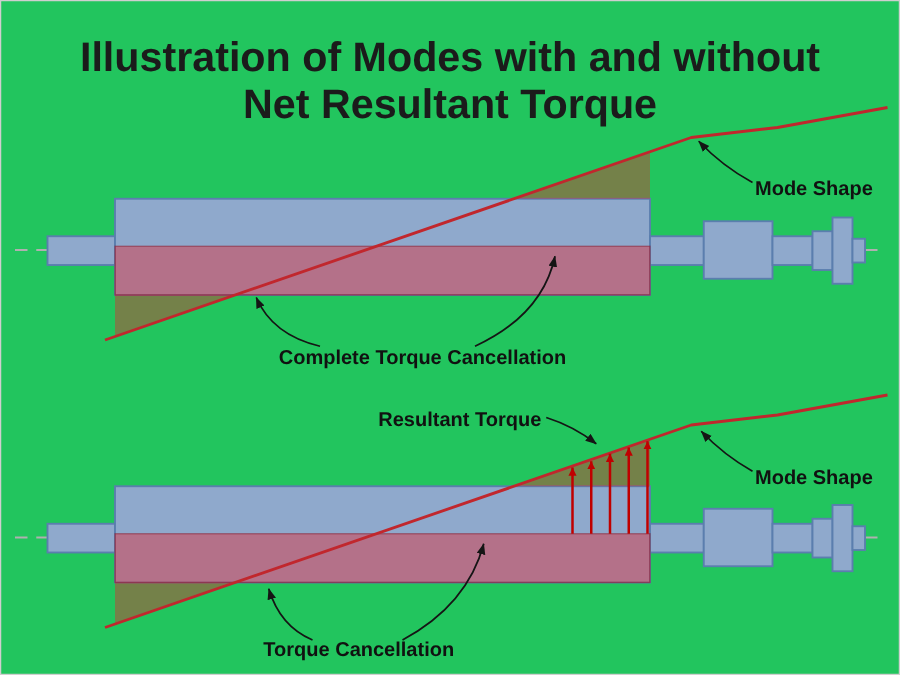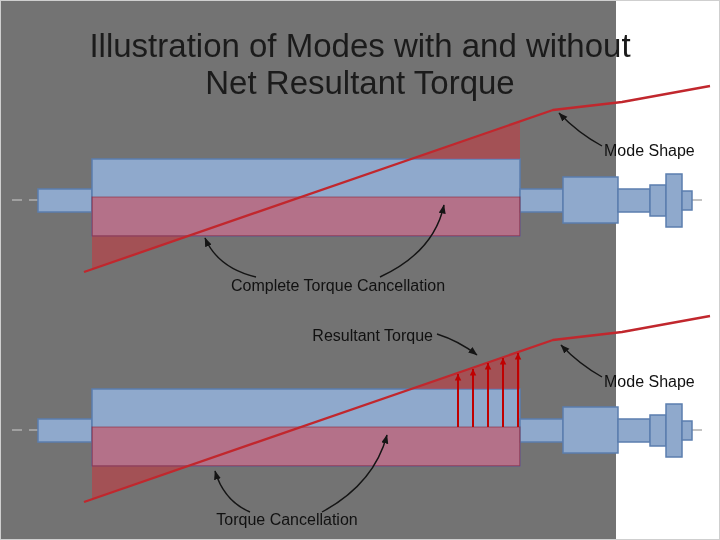--- a/index.html
+++ b/index.html
@@ -1,21 +1,22 @@
 <!DOCTYPE html>
 <html><head>
 <meta charset="utf-8">
 <style>
   html,body{margin:0;padding:0;background:#ffffff;}
   .slide{
     position:relative;
-    width:616px;height:540px;
-    background:#737373;
+    width:720px;height:540px;
+    background:#22c55e;
     box-sizing:border-box;
     font-family:"Liberation Sans", sans-serif;
+    font-weight:bold;
   }
   svg{display:block;}
   .cl{stroke:#B0B0B0;stroke-width:1.5;stroke-dasharray:10 7;fill:none;}
   .part{fill:#8FA9CC;stroke:#5B7EAE;stroke-width:1.5;}
   .torque{fill:#E8232E;fill-opacity:0.42;stroke:none;}
   .torque-edged{fill:#E8232E;fill-opacity:0.42;stroke:rgba(140,25,45,0.55);stroke-width:1;}
   .modeline{stroke:#C1272D;stroke-width:2.3;fill:none;stroke-linejoin:round;}
   .barrow{fill:none;stroke:#151515;stroke-width:1.4;marker-end:url(#mb);}
   .rarrow{fill:none;stroke:#C00000;stroke-width:2;marker-end:url(#mr);}
   .lbl{font-family:"Liberation Sans",sans-serif;font-size:16px;fill:#111111;}

